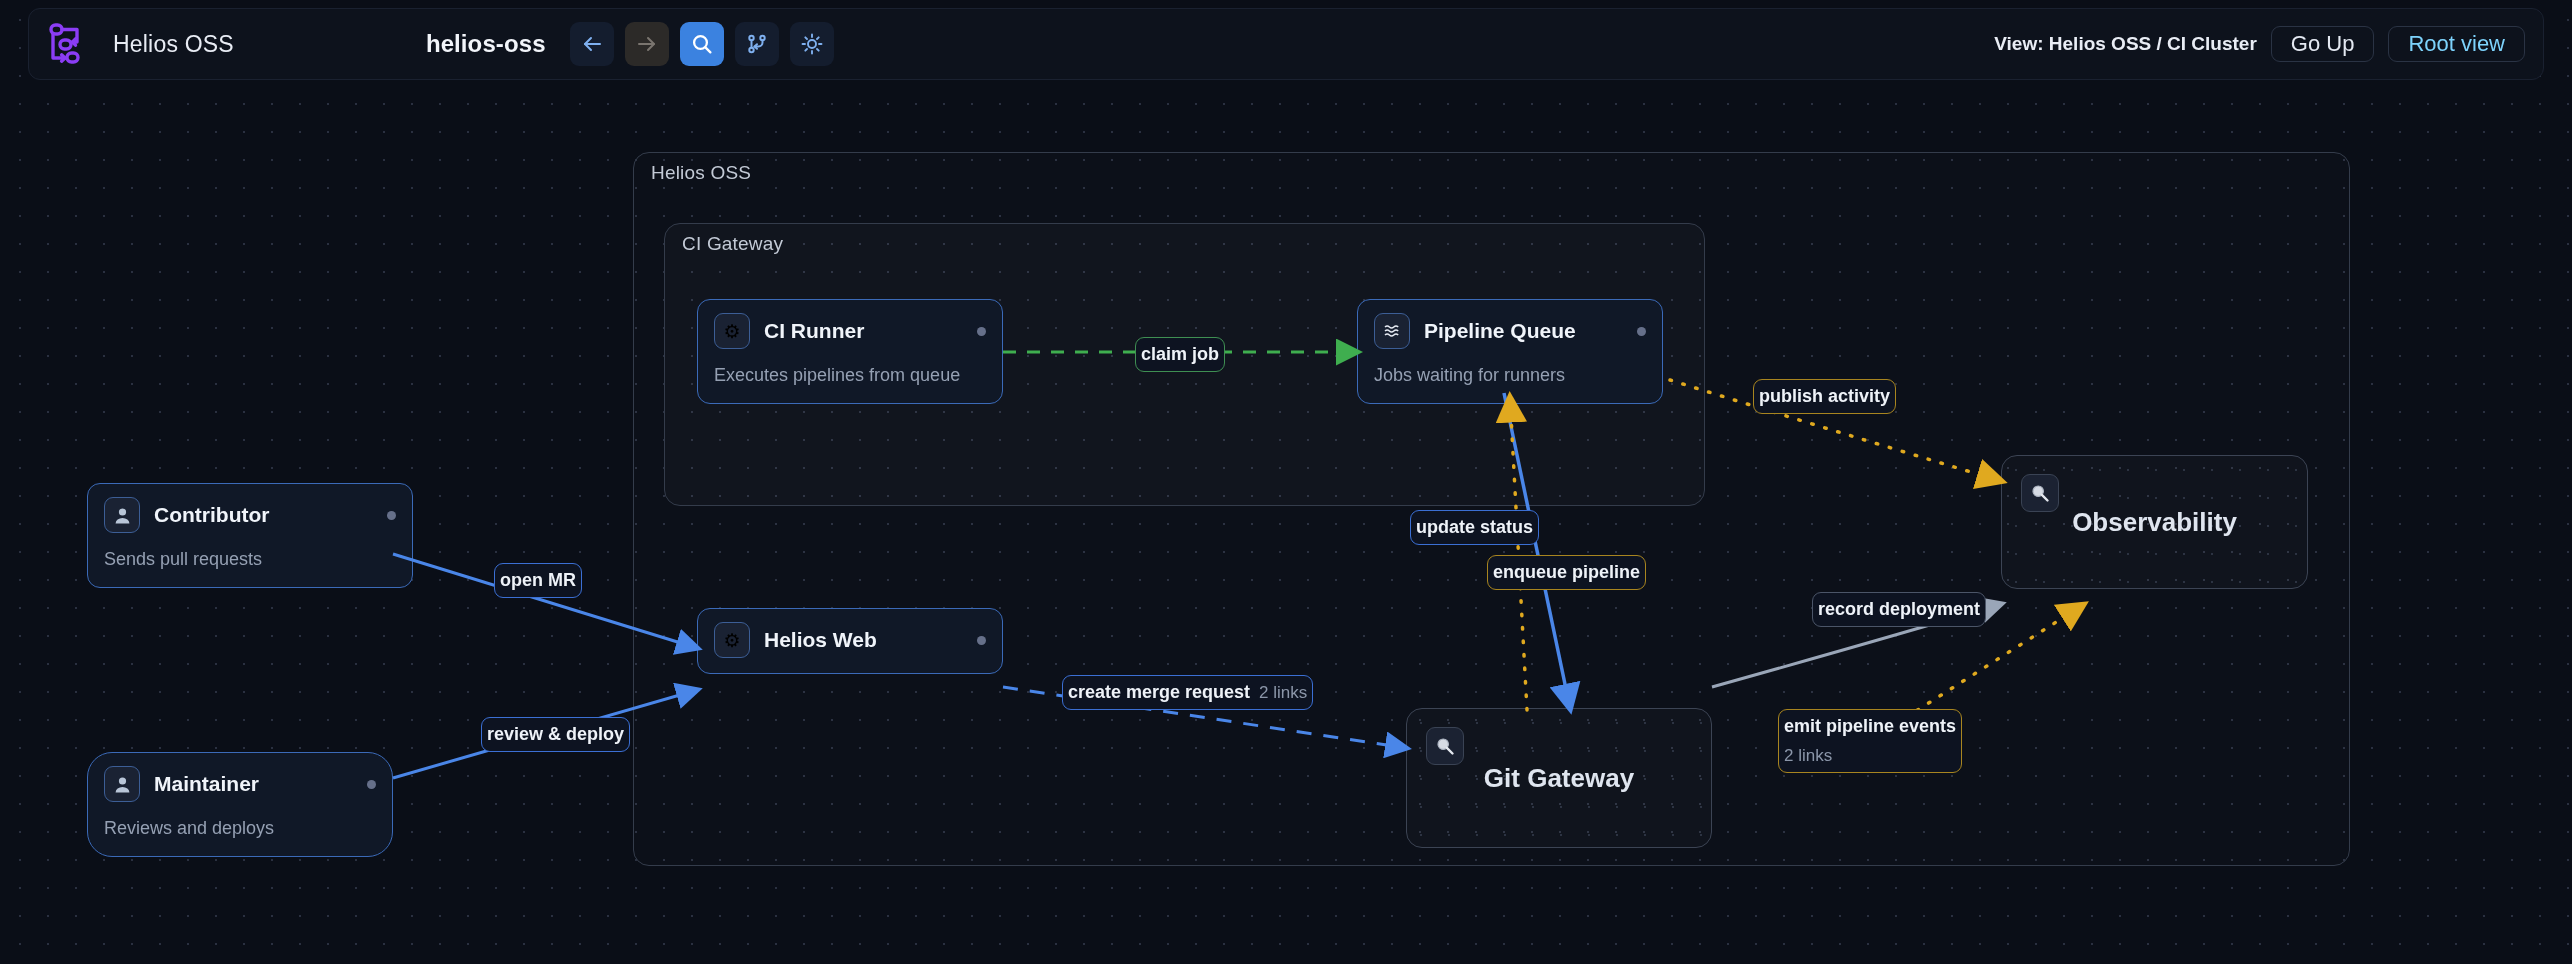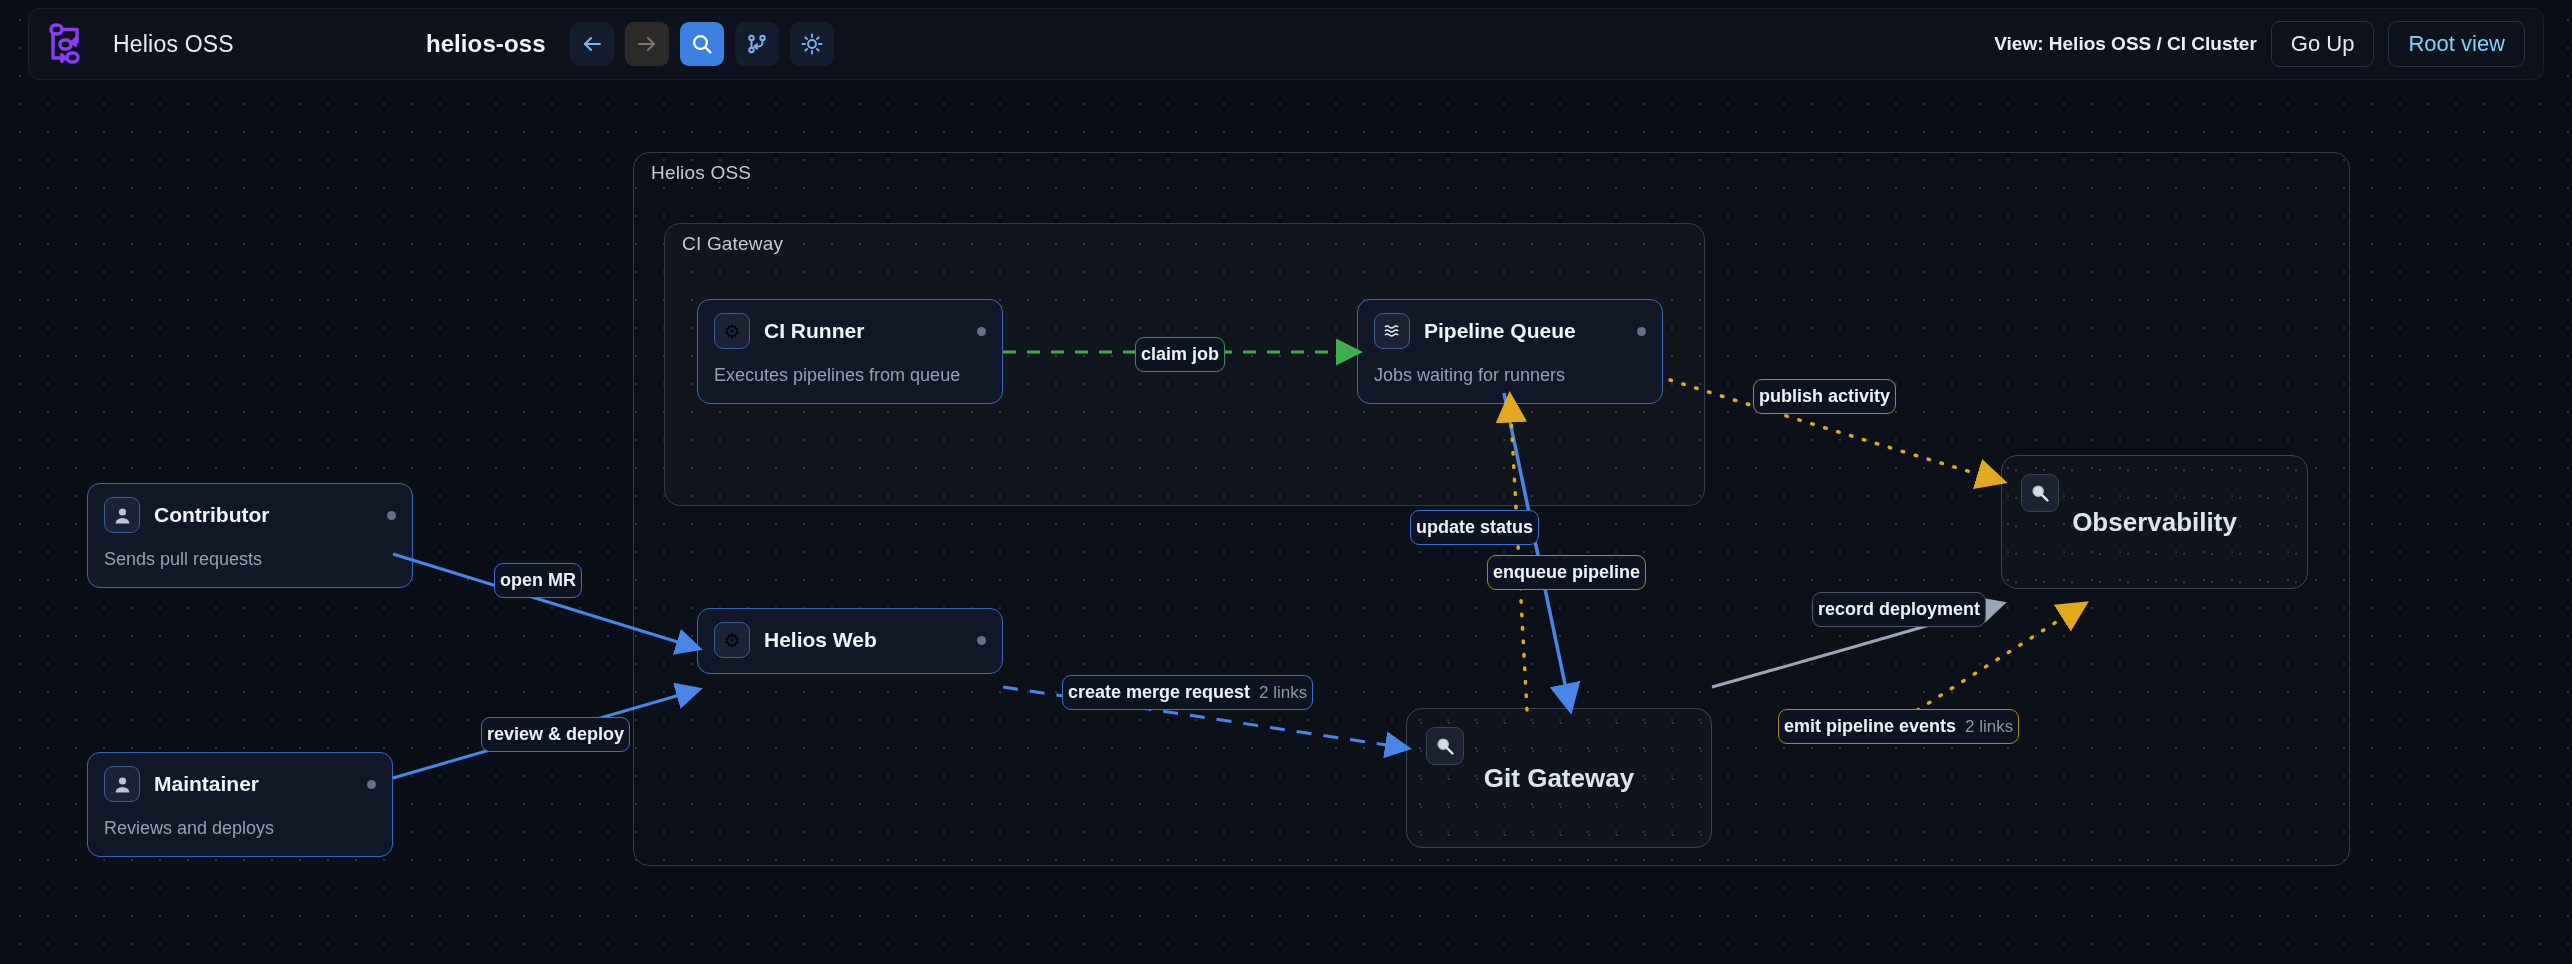--- a/index.html
+++ b/index.html
@@ -51,21 +51,21 @@
   .tool-btn.active { background: #3b82e0; }
   .tool-btn svg { display: block; }
 
   #right-group {
     margin-left: auto; display: flex; align-items: center; gap: 14px;
   }
   #view-label {
     font-size: 19px; font-weight: 700; color: #e9edf5; white-space: nowrap;
   }
   .ghost-btn {
-    height: 46px; padding: 0 19px; border-radius: 9px;
+    height: 36px; padding: 0 19px; border-radius: 9px;
     background: transparent; border: 1px solid #2a3344;
     color: #e4e9f2; font-size: 22px; font-family: "Liberation Sans", sans-serif;
     display: flex; align-items: center; cursor: pointer;
   }
   .ghost-btn.muted { color: #7dd3fc; }
 
   
   .group {
     position: absolute;
     border-radius: 16px;
@@ -131,21 +131,21 @@
     margin-left: auto; flex: none;
   }
   .node-sub {
     margin-top: 13px; font-size: 18px; color: #95a0b3; line-height: 1.45;
   }
 
   #node-ci-runner  { left: 697px; top: 299px; width: 306px; }
   #node-pipeline-q { left: 1357px; top: 299px; width: 306px; }
   #node-contributor{ left: 87px;  top: 483px; width: 326px; }
   #node-helios-web { left: 697px; top: 608px; width: 306px; }
-  #node-maintainer { left: 87px;  top: 752px; width: 306px; }
+  #node-maintainer { left: 87px;  top: 752px; width: 306px; border-radius: 25px; }
 
   
   .edge-label {
     position: absolute;
     display: flex; align-items: baseline; gap: 9px;
     padding: 6px 5px;
     border-radius: 9px;
     background: #0d1321;
     font-size: 18px; font-weight: 700; color: #eef2f8;
     white-space: nowrap;
@@ -157,21 +157,21 @@
   .el-blue   { border: 1px solid #3b6fd4; }
   .el-green  { border: 1px solid #3f8f52; }
   .el-amber  { border: 1px solid #a8851f; }
   .el-slate  { border: 1px solid #4b5568; }
 
   #lbl-claim      { left: 1135px; top: 337px; }
   #lbl-publish    { left: 1753px; top: 379px; }
   #lbl-update     { left: 1410px; top: 510px; }
   #lbl-enqueue    { left: 1487px; top: 555px; }
   #lbl-record     { left: 1812px; top: 592px; }
-  #lbl-emit       { left: 1778px; top: 709px; }
+  #lbl-emit       { left: 1778px; top: 709px; flex-direction: column; }
   #lbl-create-mr  { left: 1062px; top: 675px; }
   #lbl-openmr     { left: 494px;  top: 563px; }
   #lbl-review     { left: 481px;  top: 717px; }
 
   svg#edges { position: absolute; inset: 0; width: 2572px; height: 964px; z-index: 10; }
 </style>
 </head>
 <body>
 
 <div id="canvas">

